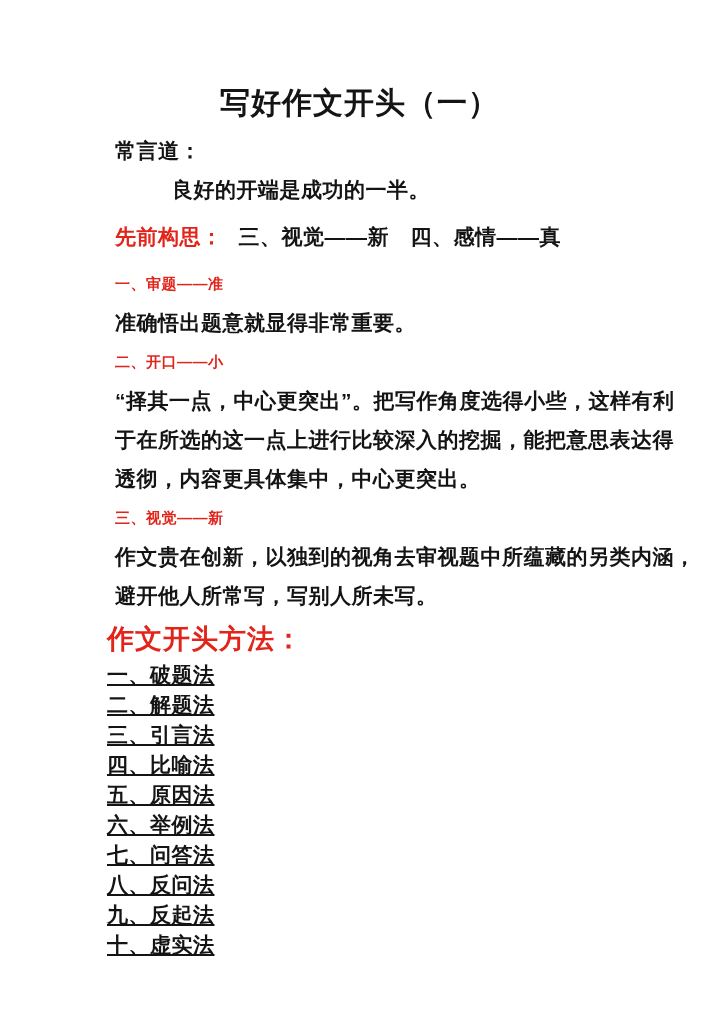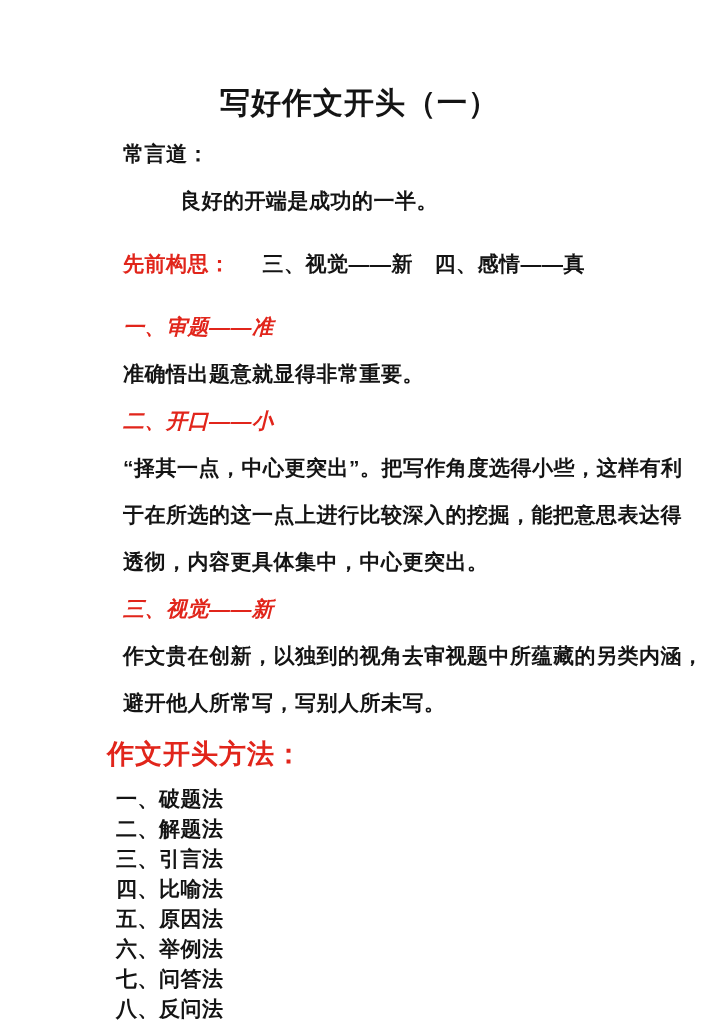--- a/index.html
+++ b/index.html
@@ -21,21 +21,21 @@
   }
   .title {
     margin: 0 0 13px 0;
     font-size: 30px;
     line-height: 38px;
     text-align: center;
     letter-spacing: 1px;
     white-space: nowrap;
   }
   .line {
-    margin: 16px;
+    margin: 8px;
     font-size: 21px;
     line-height: 31px;
     white-space: nowrap;
     letter-spacing: 0.5px;
   }
   .indent {
     padding-left: 57px;
   }
   .red {
     color: var(--accent, #e1251b);
@@ -44,35 +44,35 @@
     display: flex;
     align-items: flex-start;
   }
   .plan-label {
     flex: 0 0 auto;
   }
   .plan-lines {
     flex: 0 0 auto;
   }
   h2.line {
-    font-size: 21px;
+    font-size: 15px;
     font-weight: 700;
-    font-style: italic;
   }
   .methods-heading {
     margin: 2px 0 0 0;
     font-size: 27px;
     line-height: 41px;
     letter-spacing: 1px;
     white-space: nowrap;
   }
   .methods-list {
     list-style: none;
-    margin: 9px;
+    margin: 0;
     padding: 0;
+    text-decoration: underline;
   }
   .method-item {
     font-size: 21px;
     line-height: 30px;
     white-space: nowrap;
     letter-spacing: 0.5px;
   }
 </style>
 </head>
 <body>

